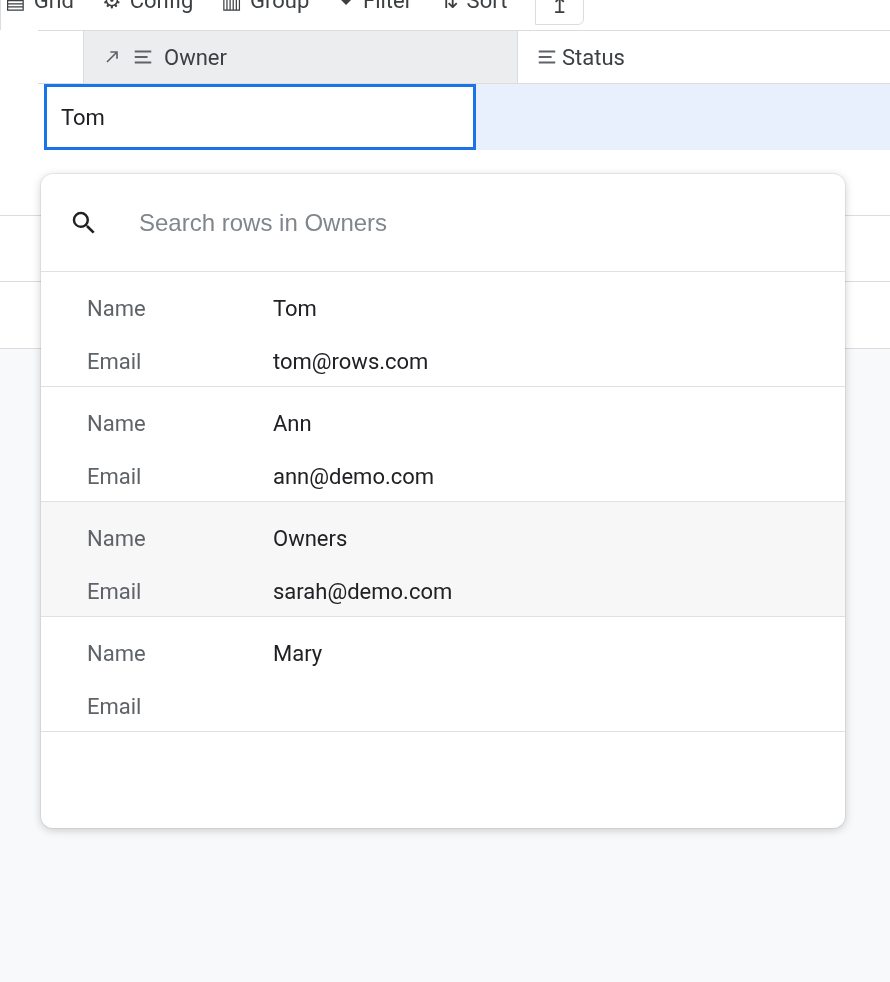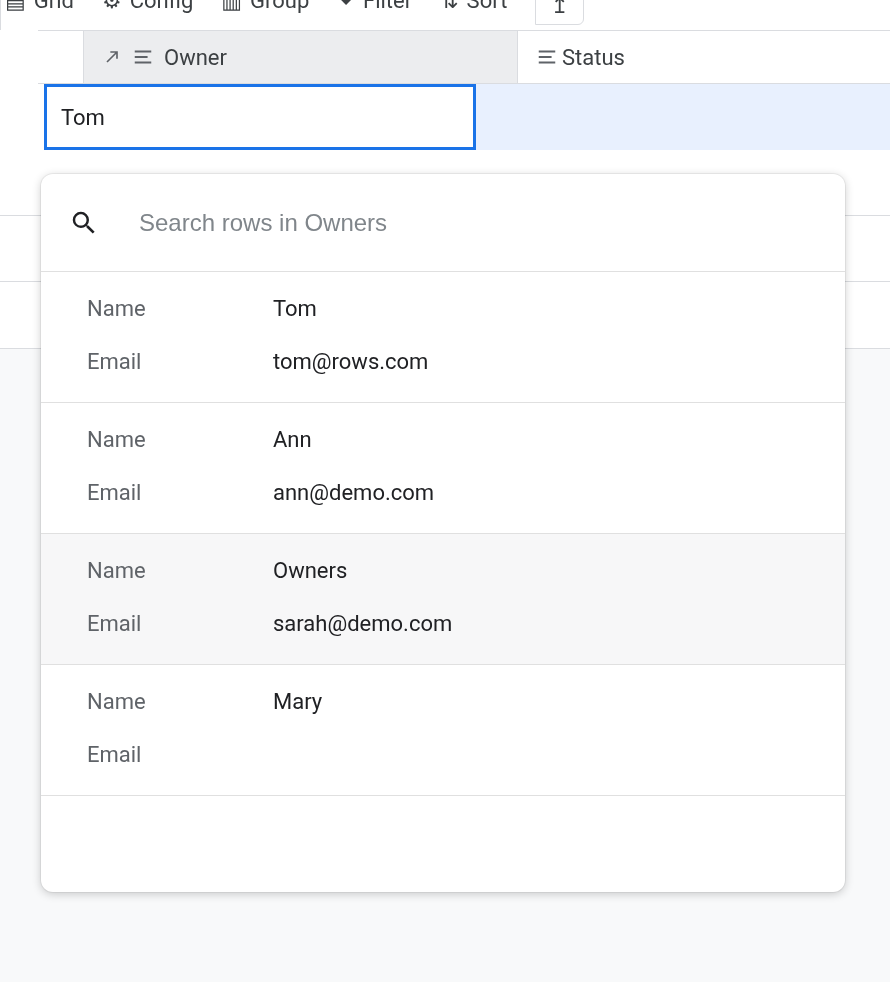--- a/index.html
+++ b/index.html
@@ -114,21 +114,21 @@
     .search-row svg { width: 30px; height: 30px; fill: #202124; }
     .search-row input {
       border: none;
       outline: none;
       font-size: 24px;
       flex: 1;
       color: #202124;
     }
     .search-row input::placeholder { color: #80868b; }
     .option {
-      padding: 24px 46px 28px 46px;
+      padding: 24px 46px 12px 46px;
       border-bottom: 1px solid #e0e0e0;
       font-size: 22px;
       cursor: pointer;
     }
     .option.alt { background: #f7f7f8; }
     .option .line { display: flex; }
     .option .line + .line { margin-top: 28px; }
     .option .lbl { width: 186px; color: #5f6368; }
     .option .val { color: #202124; }
     .pad-bottom { height: 96px; }

